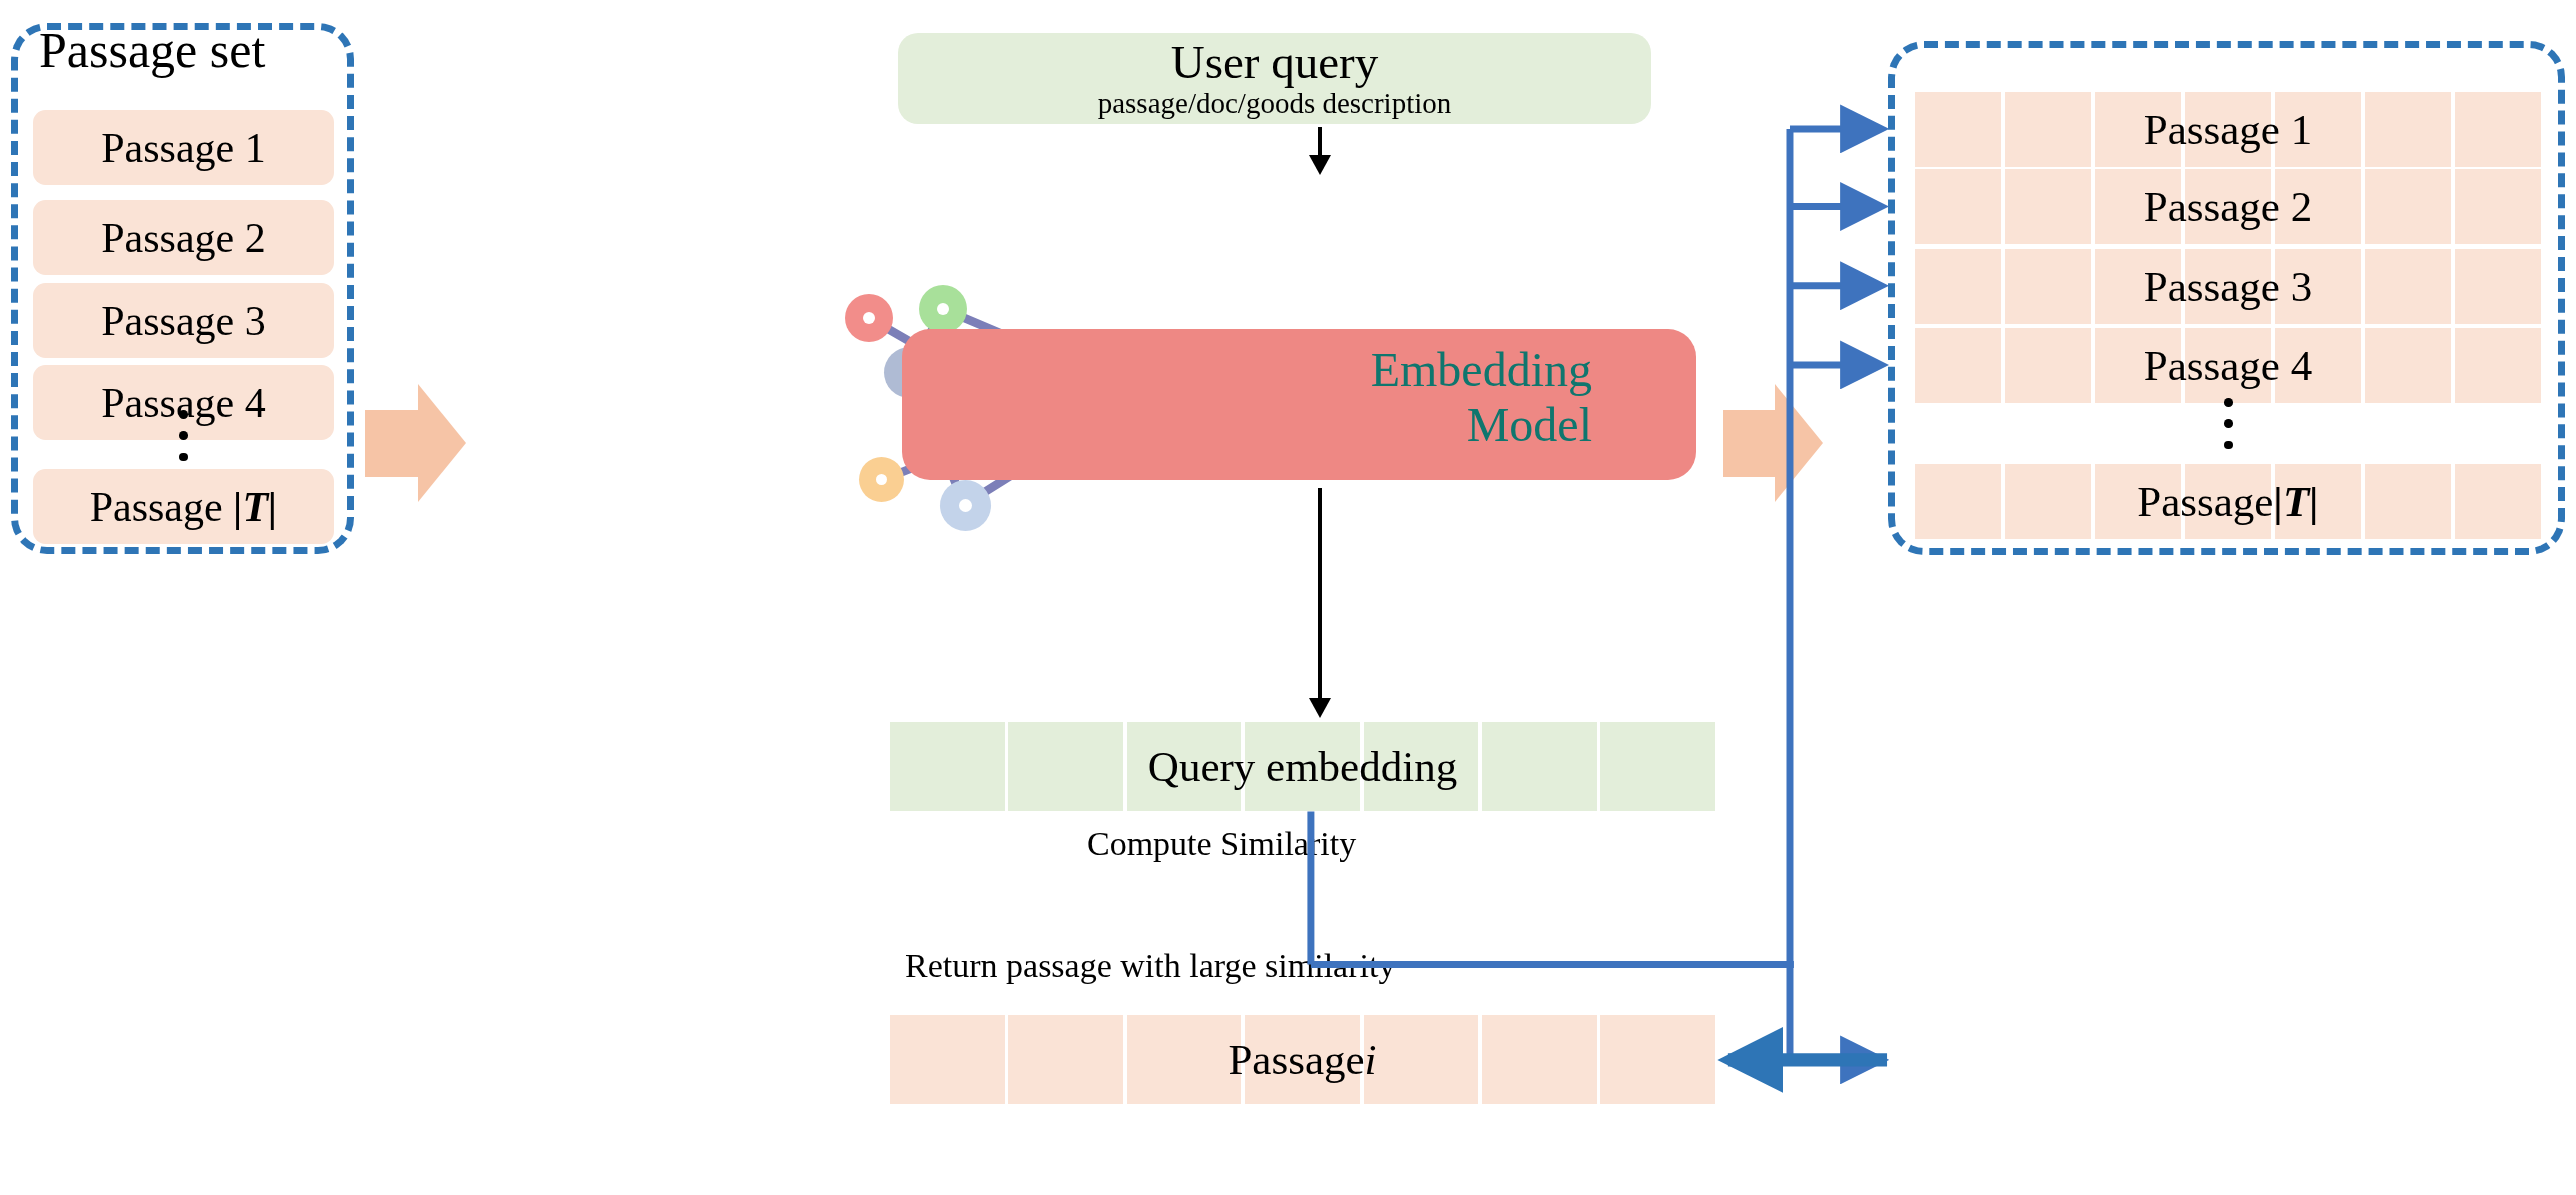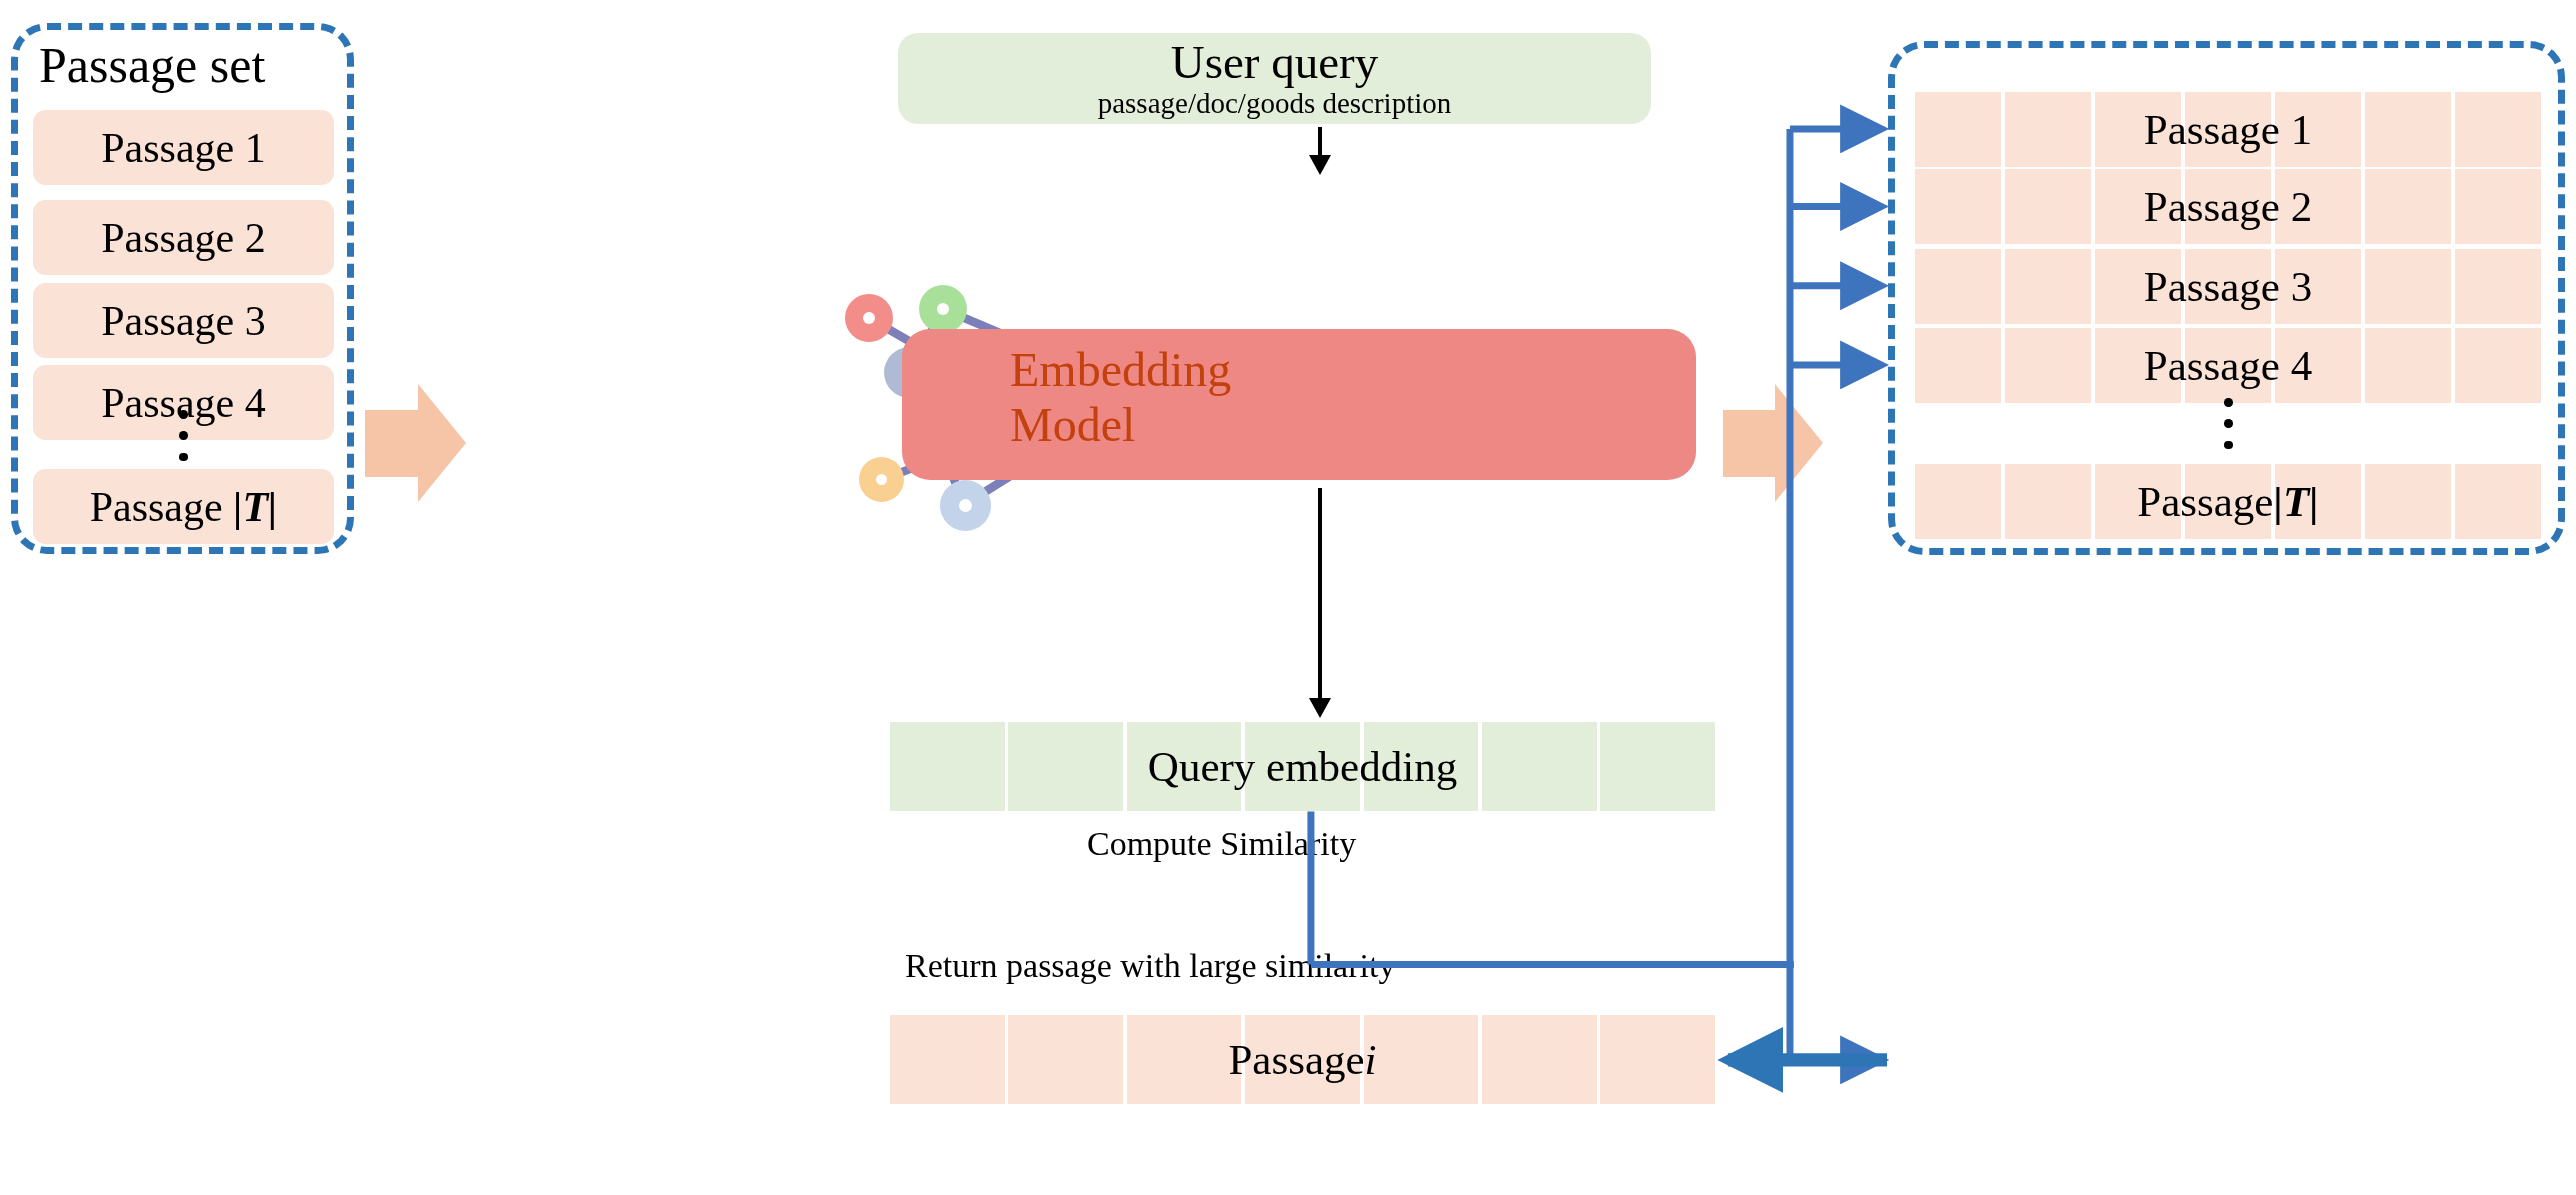--- a/index.html
+++ b/index.html
@@ -21,21 +21,21 @@
   #passage-set-panel{left:11px;top:23px;width:343px;height:531px;}
   #passage-emb-panel{left:1888px;top:41px;width:677px;height:514px;}
 
   .panel-title{
     position:absolute;
     font-size:50px;
     line-height:1;
     white-space:nowrap;
     color:#000;
   }
-  #passage-set-title{left:39px;top:25px;margin-top:15px;}
+  #passage-set-title{left:39px;top:25px;}
   #passage-emb-title{left:1918px;top:28px;}
 
   
   .passage-box{
     position:absolute;
     left:33px;width:301px;height:75px;
     background:#FAE3D6;
     border-radius:12.4px;
     display:flex;align-items:center;justify-content:center;
     font-size:42px;
@@ -59,21 +59,21 @@
   #user-query-title{font-size:47px;line-height:1.02;}
   #user-query-sub{font-size:29px;line-height:1.05;margin-top:1.6px;}
 
   
   #embedding-model-box{
     position:absolute;left:902px;top:329px;width:794px;height:151px;
     background:#EE8884;border-radius:28px;
   }
   #embedding-model-label{
     position:absolute;left:1010px;top:342px;width:582px;
-    text-align:left;font-size:48px;line-height:1.15;color:#c2410c;
+    text-align:right;font-size:48px;line-height:1.15;color:#0f766e;
   }
 
   
   .cell-strip{position:absolute;display:flex;align-items:flex-end;}
   .cell-strip .cell{flex:1 1 0;height:100%;}
   .strip-green .cell{background:#E3EEDA;}
   .strip-peach .cell{background:#FAE3D6;}
   .cell-strip .cell + .cell{margin-left:3.9px;}
   .strip-label{
     position:absolute;left:0;top:0;width:100%;height:100%;

